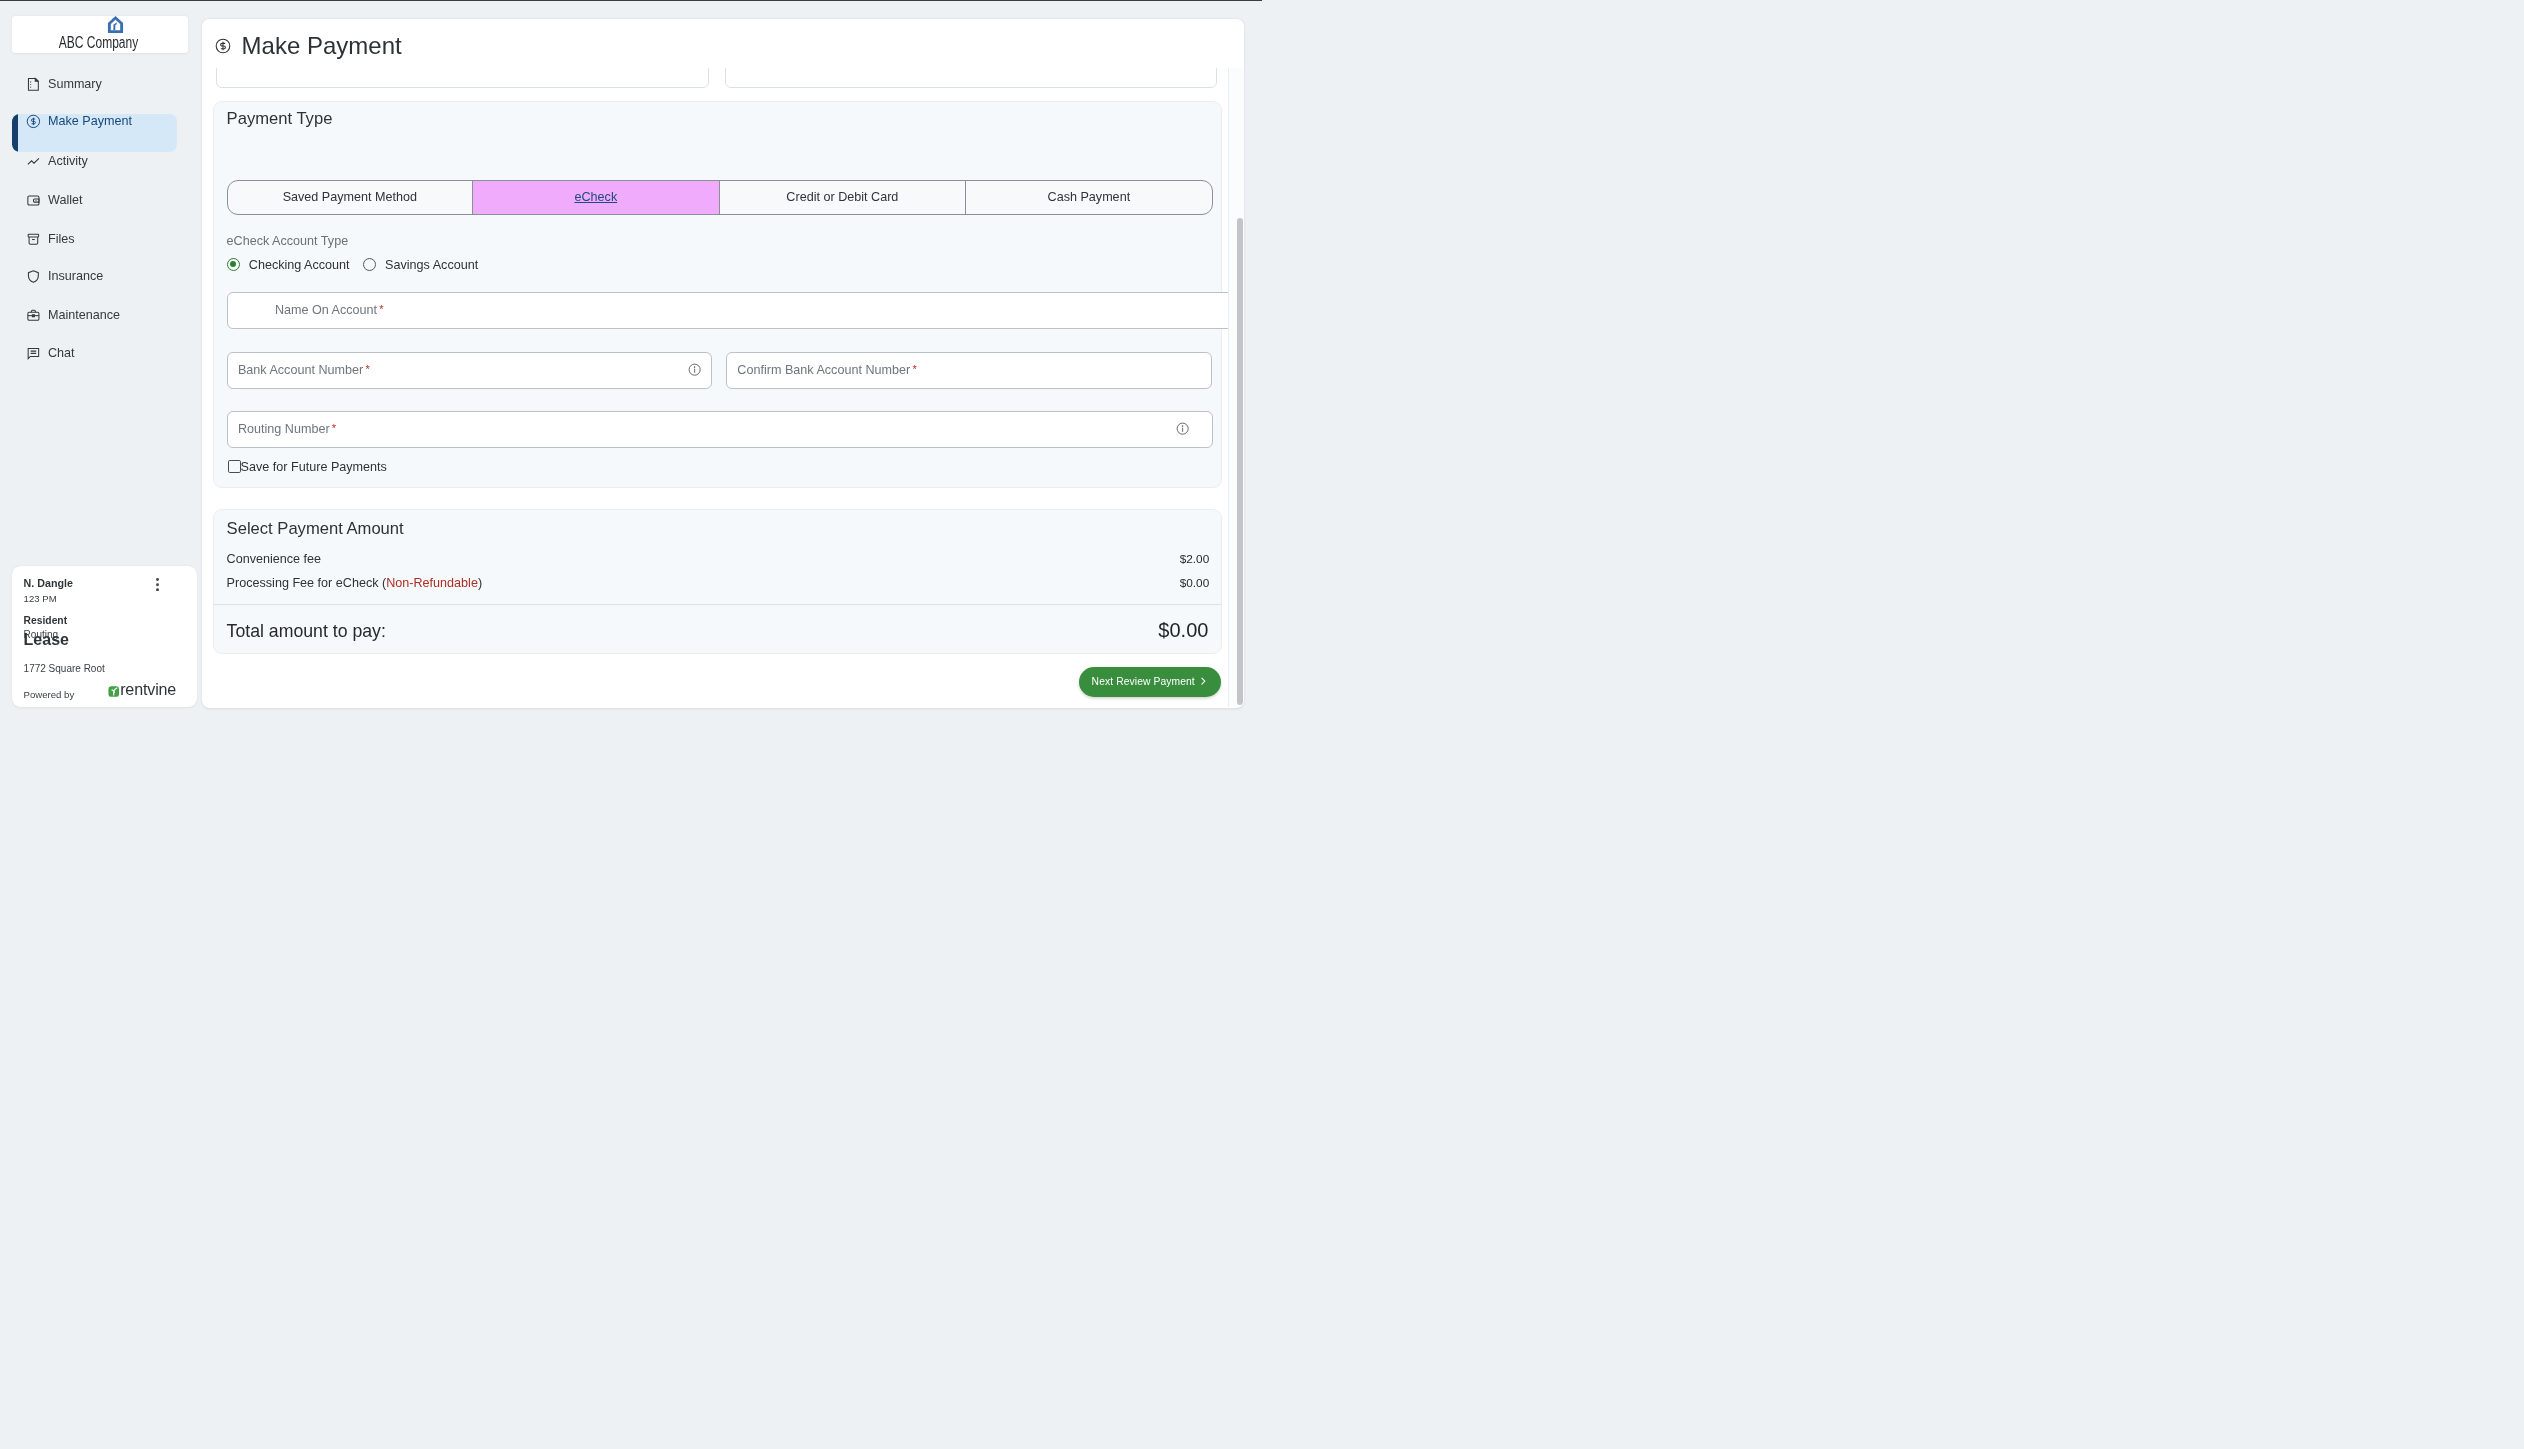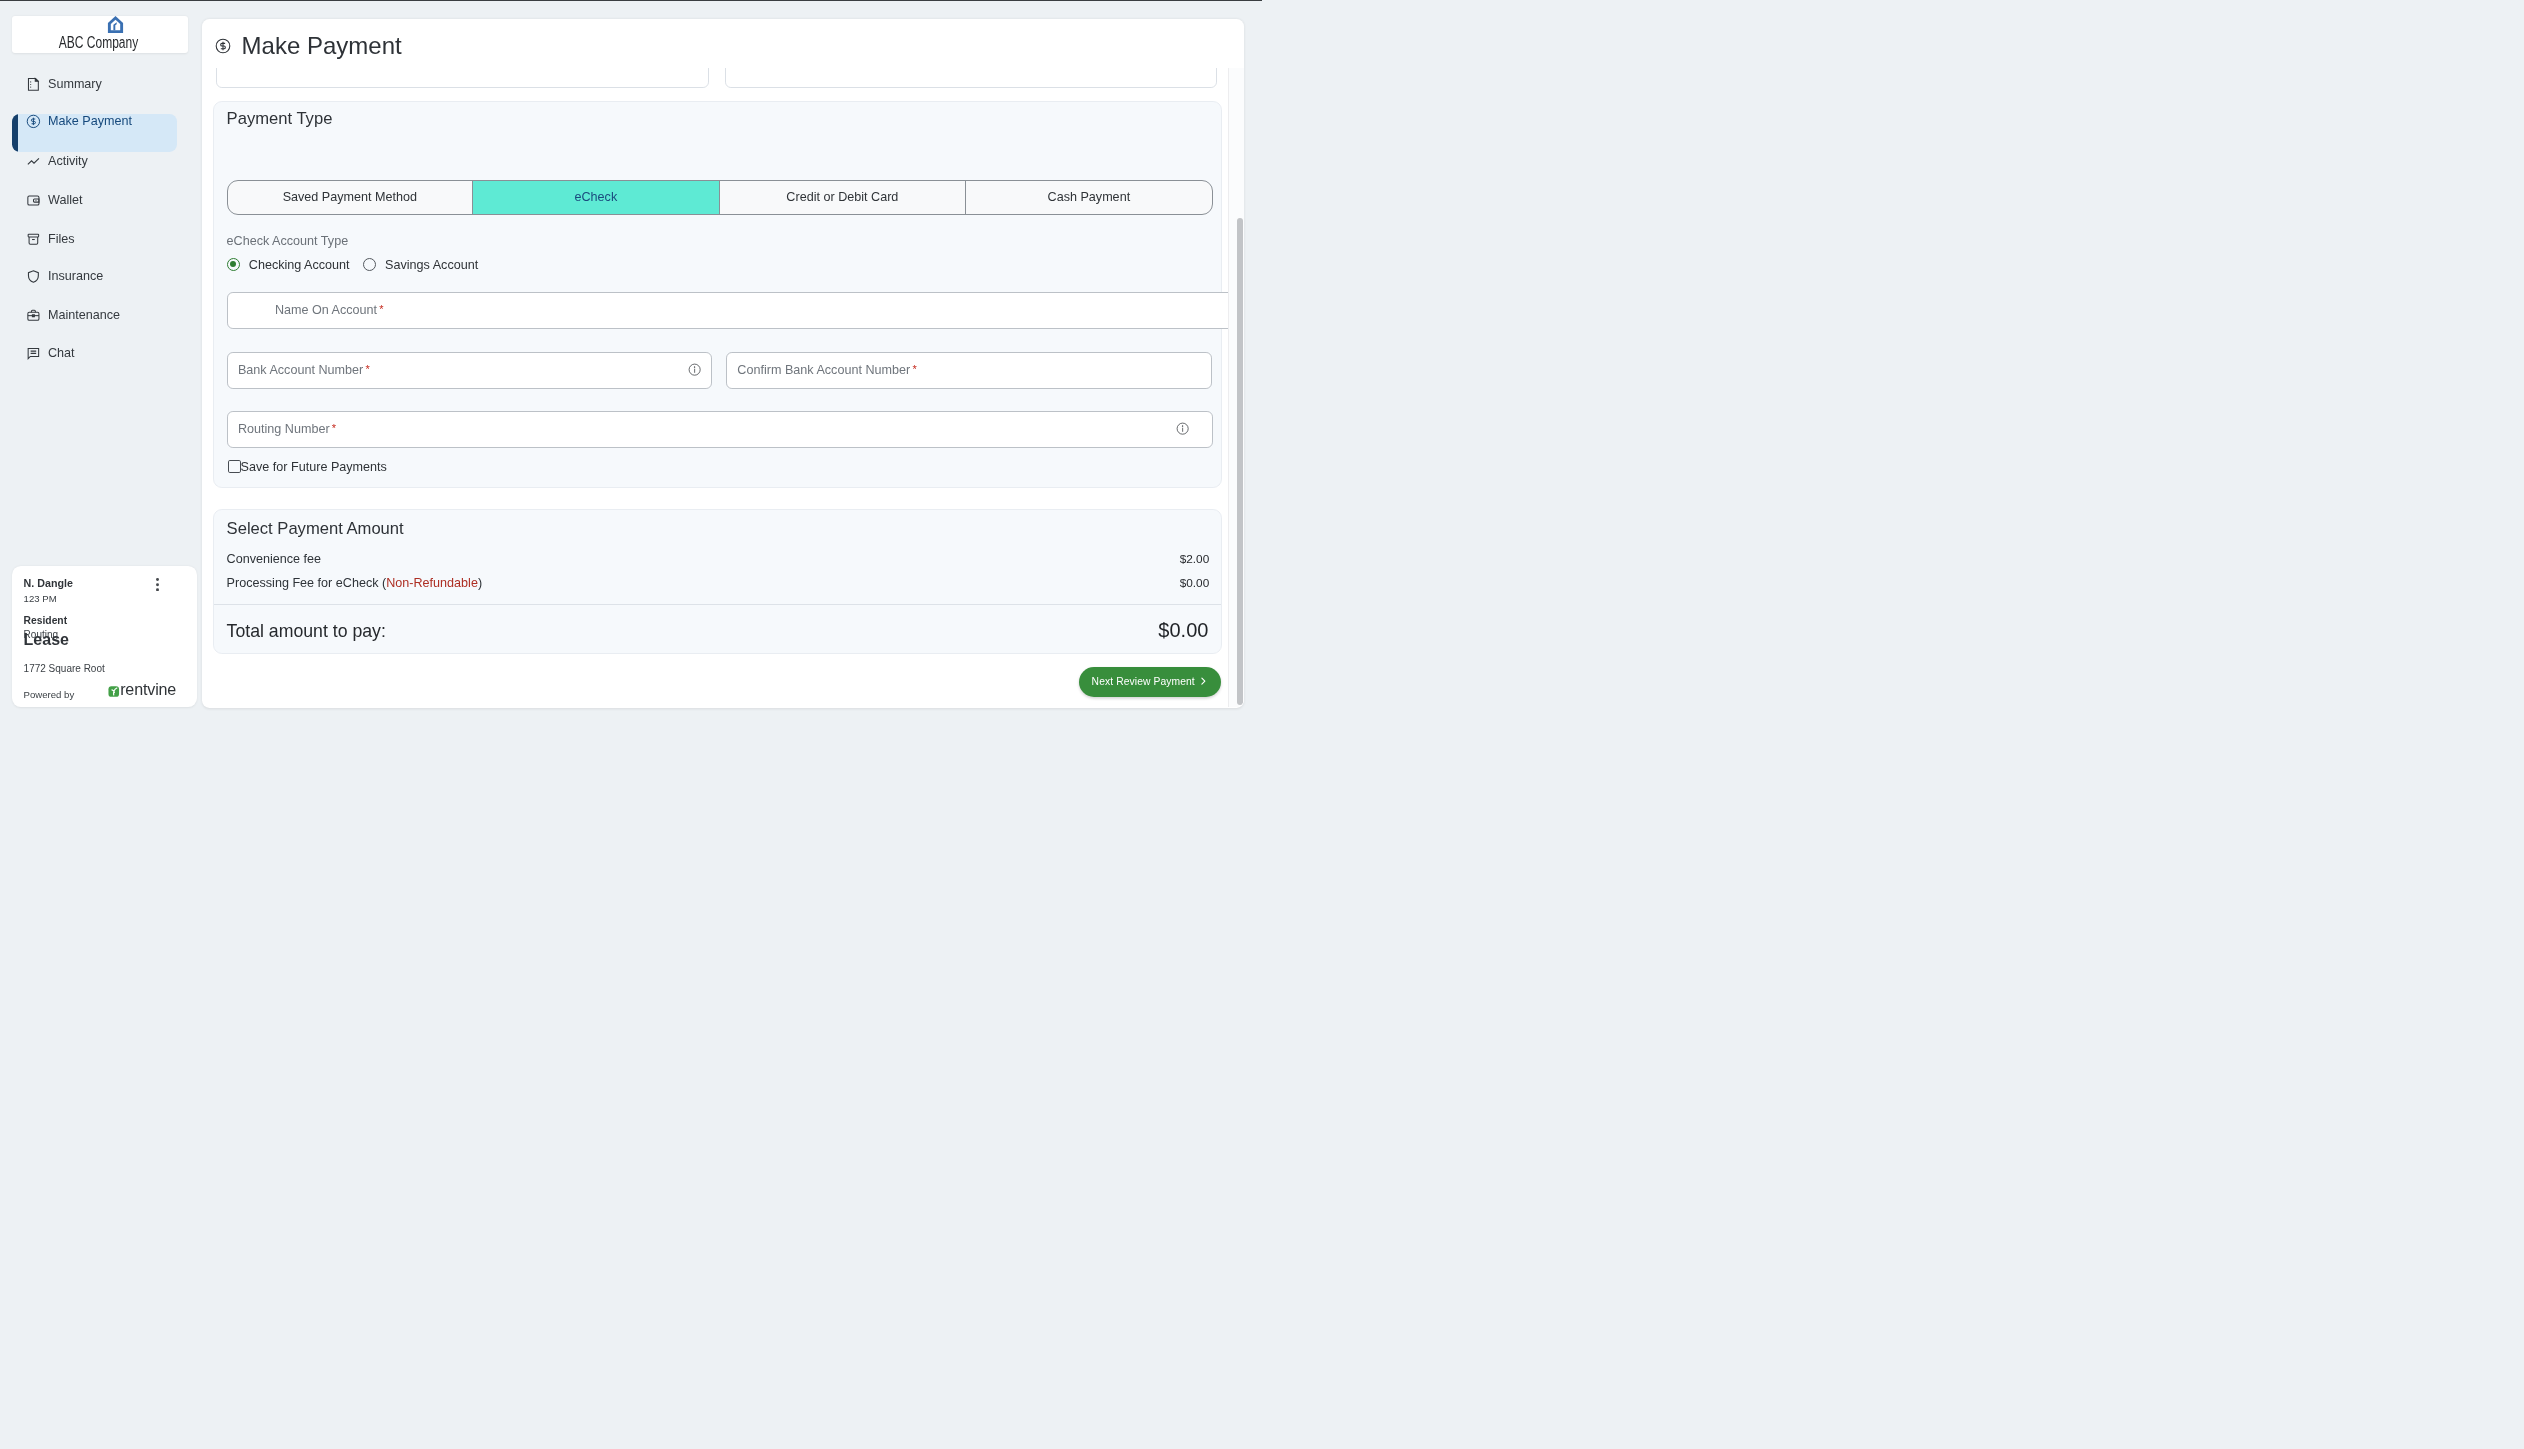--- a/index.html
+++ b/index.html
@@ -43,21 +43,21 @@
   .sel-card { top:441px; height:145px; }
   .sec-h { position:absolute; left:12.6px; top:7.4px; font-size:16.6px; color:#2e3237; }
 
   .alert { position:absolute; left:11.8px; top:35px; width:985px; height:34px; background:#eef1fa; border:0.7px solid #a7b0dd; border-radius:4.4px; display:flex; align-items:center; }
   .alert svg { margin-left:13.3px; flex:none; }
   .alert .atext { margin-left:9.6px; font-size:10.3px; color:#2c3a59; }
 
   .tabs { position:absolute; left:12.6px; top:78px; width:986px; height:35px; display:flex; border:0.7px solid #8a9096; border-radius:11px; overflow:hidden; background:#f8f9fa; }
   .tab { display:flex; align-items:center; justify-content:center; font-size:12.6px; color:#2f3337; height:100%; }
   .tab + .tab { border-left:0.7px solid #8a9096; }
-  .tab.sel { background:#5eead4; color:#1b4b7e; }
+  .tab.sel { background:#f0abfc; color:#1b4b7e;text-decoration:underline; }
 
   .ptlabel { position:absolute; left:12.6px; top:132px; font-size:12.6px; color:#6b7178; }
   .radio-row { position:absolute; left:12.6px; top:154px; height:18.5px; display:flex; align-items:center; }
   .radio { width:13.3px; height:13.3px; border-radius:50%; position:relative; flex:none; }
   .radio.on { border:1.5px solid #2e7d32; }
   .radio.on::after { content:""; position:absolute; left:2.2px; top:2.2px; width:5.9px; height:5.9px; border-radius:50%; background:#2e7d32; }
   .radio.off { border:1.5px solid #54595f; }
   .rlabel { font-size:12.6px; color:#2f3337; margin-left:8.9px; }
 
   .field { position:absolute; height:37px; background:#fff; border:0.7px solid #bcc1c7; border-radius:5.9px; display:flex; align-items:center; }

